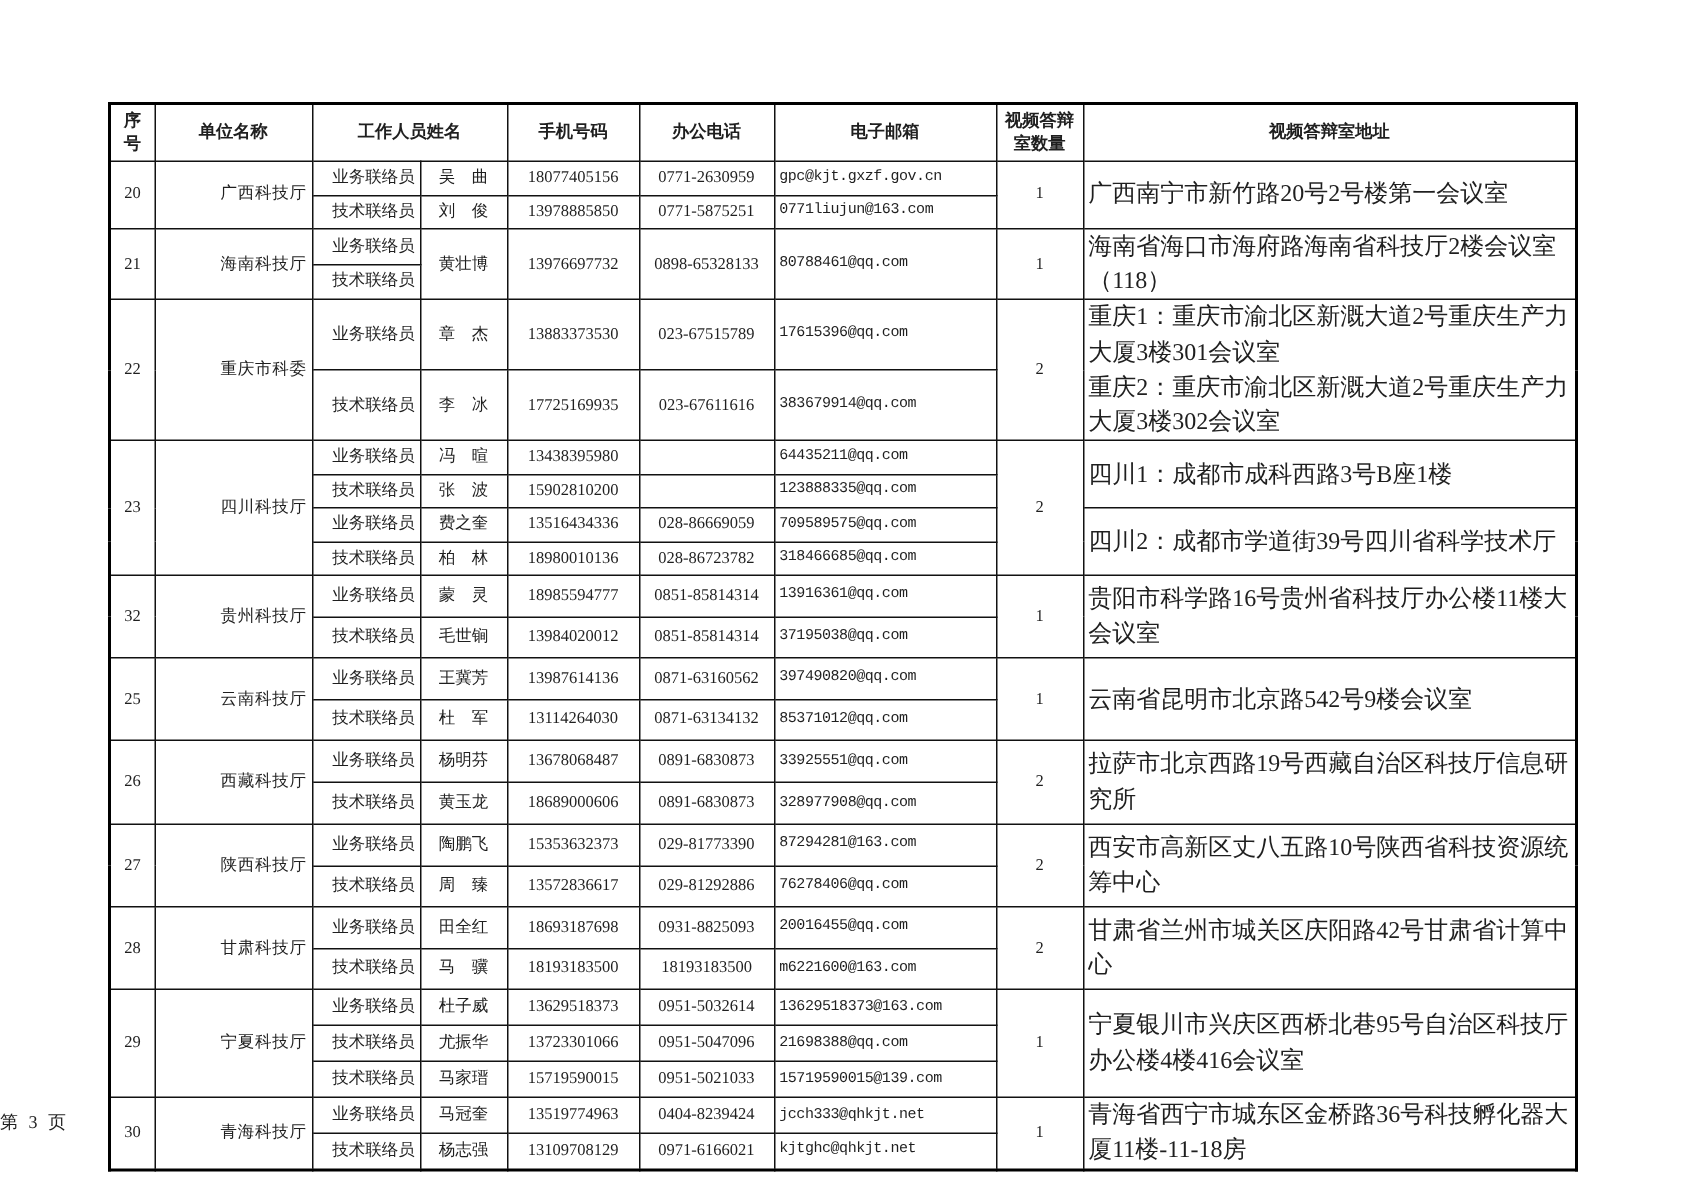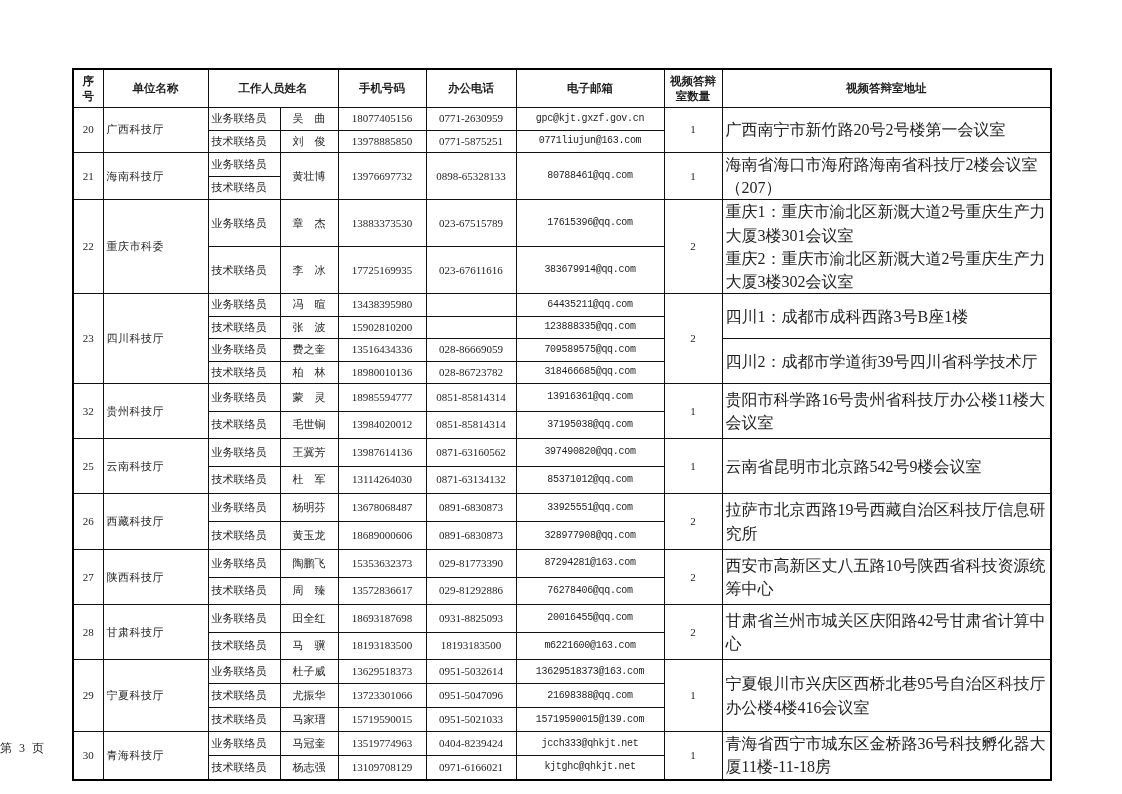--- a/index.html
+++ b/index.html
@@ -29,26 +29,26 @@
     font-family:"Liberation Sans", sans-serif;
     font-weight:bold;
     font-size:11.5px;
     text-align:center;
     height:37px;
     line-height:1.25;
     padding:0 2px;
   }
   td{font-size:11px;line-height:1.2;}
   td.c-no{text-align:center;font-family:"Liberation Serif",serif;margin-left:38px;}
-  td.c-unit{text-align:left;letter-spacing:0.5px;}
-  td.c-role{text-align:left;}
+  td.c-unit{text-align:right;letter-spacing:0.5px;}
+  td.c-role{text-align:right;}
   td.c-name{text-align:center;}
   td.c-mobile{text-align:center;font-family:"Liberation Serif",serif;font-size:11px;margin-left:24px;}
   td.c-office{text-align:center;font-family:"Liberation Serif",serif;font-size:11px;}
-  td.c-email{text-align:center;font-family:"Liberation Mono",monospace;font-size:10px;letter-spacing:-0.3px;}
+  td.c-email{text-align:left;font-family:"Liberation Mono",monospace;font-size:10px;letter-spacing:-0.3px;}
   td.c-count{text-align:center;font-family:"Liberation Serif",serif;}
   td.c-addr{text-align:left;font-size:16px;line-height:1.45;}
   .footer{
     position:absolute;left:0;top:740px;width:1122px;
     text-align:left;font-size:12px;
     font-family:"Liberation Serif",serif;
     letter-spacing:2px;
   }
 </style>
 </head>
@@ -101,21 +101,21 @@
         </tr>
         <tr style="height: 20px;">
           <td class="c-no" rowspan="2">21</td>
           <td class="c-unit" rowspan="2">海南科技厅</td>
           <td class="c-role">业务联络员</td>
           <td class="c-name" rowspan="2">黄壮博</td>
           <td class="c-mobile" rowspan="2">13976697732</td>
           <td class="c-office" rowspan="2">0898-65328133</td>
           <td class="c-email" rowspan="2">80788461@qq.com</td>
           <td class="c-count" rowspan="2">1</td>
-          <td class="c-addr" rowspan="2">海南省海口市海府路海南省科技厅2楼会议室（207）</td>
+          <td class="c-addr" rowspan="2">海南省海口市海府路海南省科技厅2楼会议室（118）</td>
         </tr>
         <tr style="height: 20px;">
           <td class="c-role">技术联络员</td>
         </tr>
         <tr style="height: 21px;">
           <td class="c-no" rowspan="2">22</td>
           <td class="c-unit" rowspan="2">重庆市科委</td>
           <td class="c-role">业务联络员</td>
           <td class="c-name">章　杰</td>
           <td class="c-mobile">13883373530</td>

